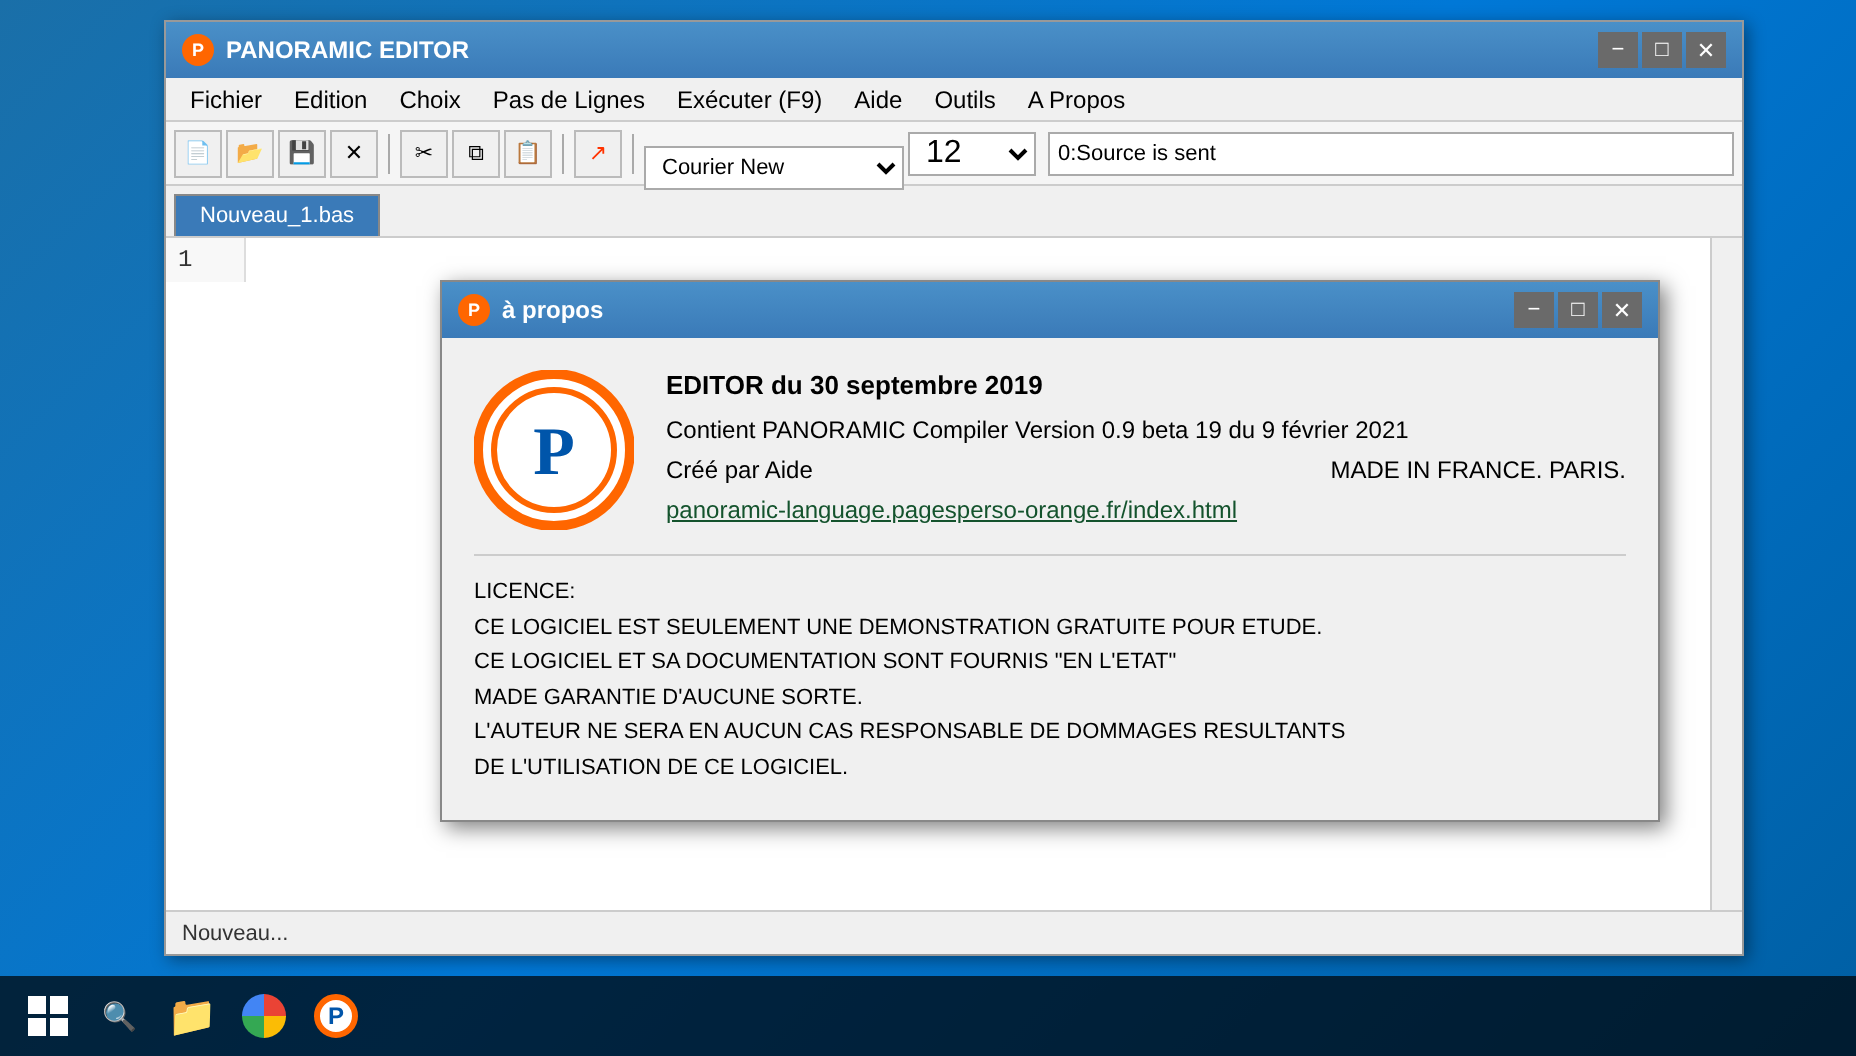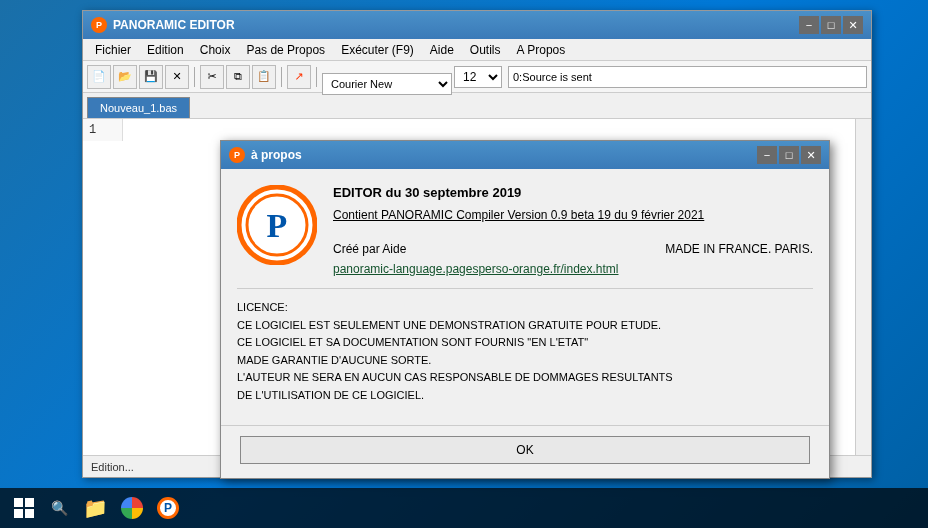--- a/index.html
+++ b/index.html
@@ -132,23 +132,23 @@
       width: 130px;
       height: 22px;
       font-size: 11px;
       border: 1px solid #aaa;
       background: white;
       padding: 0 4px;
       margin-top: 14px;
     }
 
     .size-select {
-      width: 48px;
-      height: 22px;
-      font-size: 12px;
+      width: 64px;
+      height: 22px;
+      font-size: 16px;
       border: 1px solid #aaa;
       background: white;
       padding: 0 4px;
     }
 
     .status-input {
       flex: 1;
       height: 22px;
       font-size: 11px;
       border: 1px solid #aaa;
@@ -284,22 +284,21 @@
     }
 
     .about-title-text {
       font-size: 13px;
       font-weight: bold;
       margin-bottom: 8px;
     }
 
     .about-version {
       font-size: 12px;
-      margin-bottom: 20px;
-      text-decoration: underline;
+      margin-bottom: 6px;
     }
 
     .about-author {
       font-size: 12px;
       margin-bottom: 6px;
       display: flex;
       justify-content: space-between;
     }
 
     .about-link {
@@ -426,21 +425,21 @@
         <button class="title-btn">−</button>
         <button class="title-btn">□</button>
         <button class="title-btn close">✕</button>
       </div>
     </div>
 
     <div class="menubar">
       <span class="menu-item">Fichier</span>
       <span class="menu-item">Edition</span>
       <span class="menu-item">Choix</span>
-      <span class="menu-item">Pas de Propos</span>
+      <span class="menu-item">Pas de Lignes</span>
       <span class="menu-item">Exécuter (F9)</span>
       <span class="menu-item">Aide</span>
       <span class="menu-item">Outils</span>
       <span class="menu-item">A Propos</span>
     </div>
 
     <div class="toolbar">
       <button class="toolbar-btn">📄</button>
       <button class="toolbar-btn">📂</button>
       <button class="toolbar-btn">💾</button>
@@ -467,21 +466,21 @@
 
     <div class="editor-main-area">
       <div class="editor-line-numbers">
         <div>1</div>
       </div>
       <div class="editor-body"></div>
       <div class="scrollbar-v"></div>
     </div>
 
     <div class="statusbar">
-      <span>Edition...</span>
+      <span>Nouveau...</span>
     </div>
 
   </div>
 
   <div class="about-dialog">
 
     <div class="about-titlebar">
       <div class="about-titlebar-left">
         <div class="title-icon">P</div>
         <span>à propos</span>
@@ -518,23 +517,20 @@
       <div class="about-license">
         <div>LICENCE:</div>
         <div>CE LOGICIEL EST SEULEMENT UNE DEMONSTRATION GRATUITE POUR ETUDE.</div>
         <div>CE LOGICIEL ET SA DOCUMENTATION SONT FOURNIS "EN L'ETAT"</div>
         <div>MADE GARANTIE D'AUCUNE SORTE.</div>
         <div>L'AUTEUR NE SERA EN AUCUN CAS RESPONSABLE DE DOMMAGES RESULTANTS</div>
         <div>DE L'UTILISATION DE CE LOGICIEL.</div>
       </div>
     </div>
 
-    <div class="about-ok-row">
-      <button class="ok-button">OK</button>
-    </div>
 
   </div>
 
   <div class="taskbar">
     <div class="taskbar-icon">
       <div class="icon-windows">
         <div></div>
           <div></div>
           <div></div>
           <div></div>

